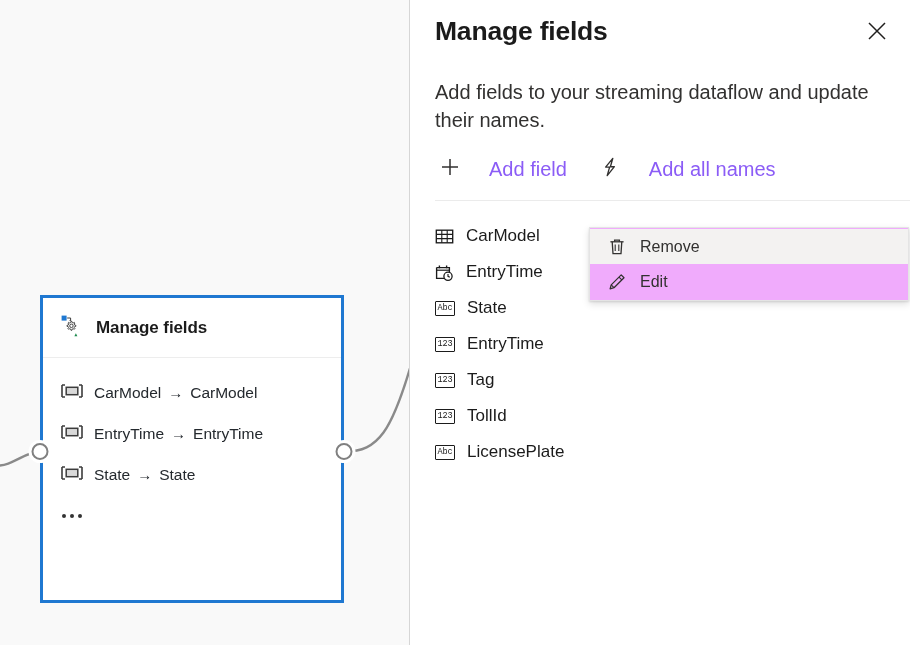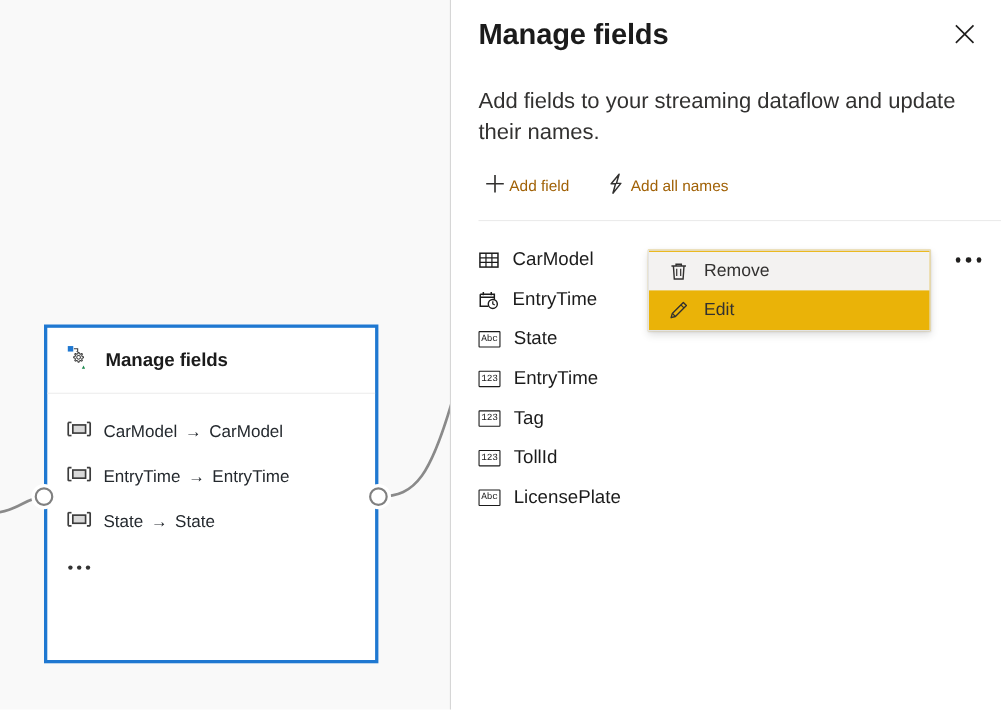--- a/index.html
+++ b/index.html
@@ -158,23 +158,23 @@
     position: absolute;
     left: 24px;
     top: 152px;
     display: flex;
     align-items: center;
     gap: 24px;
   }
   .cmd {
     display: flex;
     align-items: center;
-    gap: 2px;
-    font-size: 14px;
-    color: #a16207;
+    gap: 28px;
+    font-size: 20px;
+    color: #8b5cf6;
     cursor: pointer;
     padding: 4px 4px;
     background: transparent;
     border: none;
     font-family: inherit;
   }
   #panel-divider {
     position: absolute;
     left: 24px;
     right: 0;
@@ -240,22 +240,22 @@
     font-family: Liberation Mono, monospace;
     letter-spacing: -0.2px;
     flex: 0 0 20px;
   }
 
   
   #ctx-menu {
     position: absolute;
     left: 589px;
     top: 227px;
-    width: 257px;
-    background: #eab308;
+    width: 320px;
+    background: #f0abfc;
     border: 1px solid #e4e4e4;
     box-shadow: 0 3.2px 7.2px rgba(0,0,0,0.13), 0 0.6px 1.8px rgba(0,0,0,0.11);
     z-index: 20;
     padding: 1px 0;
     box-sizing: border-box;
   }
   .ctx-item {
     display: flex;
     align-items: center;
     height: 35px;

